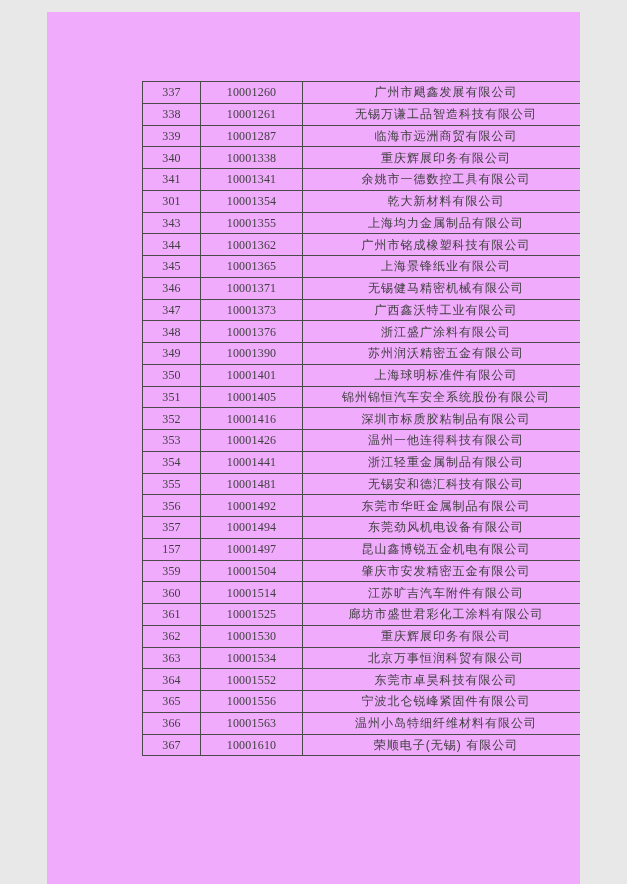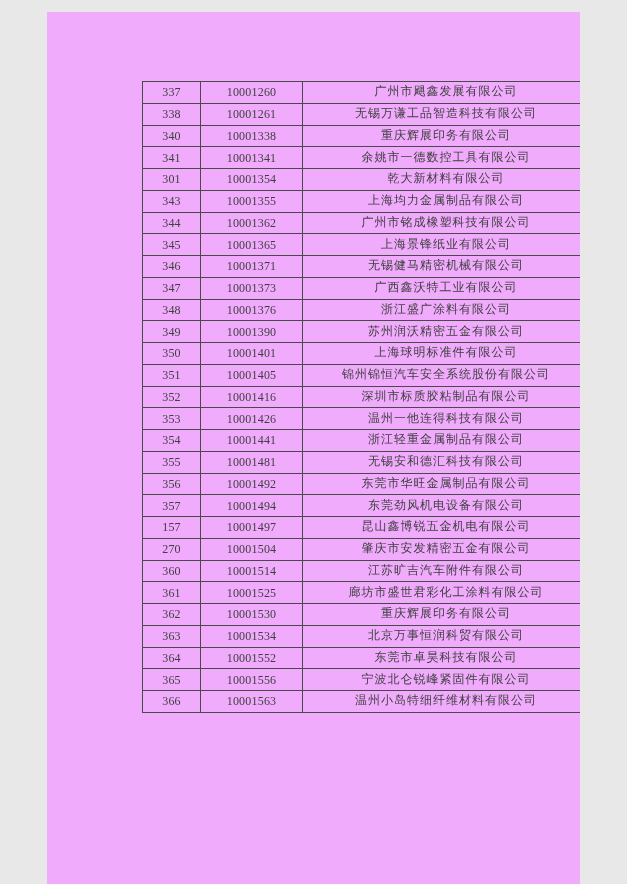--- a/index.html
+++ b/index.html
@@ -37,21 +37,21 @@
     color: #3f3f3f;
     line-height: 1;
     white-space: nowrap;
     overflow: hidden;
   }
   td.cell-no, td.cell-id {
     font-family: "Liberation Serif", serif;
     letter-spacing: 0.2px;
   }
   td.cell-name {
-    font-family: Liberation Mono, monospace;
+    font-family: Liberation Sans, sans-serif;
     letter-spacing: 1px;
   }
 </style>
 </head>
 <body>
 
 <div class="page">
   <table class="doc-table">
     <colgroup>
       <col class="c-no">
@@ -63,20 +63,25 @@
           <td class="cell-no">337</td>
           <td class="cell-id">10001260</td>
           <td class="cell-name">广州市飓鑫发展有限公司</td>
         </tr>
         <tr>
           <td class="cell-no">338</td>
           <td class="cell-id">10001261</td>
           <td class="cell-name">无锡万谦工品智造科技有限公司</td>
         </tr>
         <tr>
+          <td class="cell-no">339</td>
+          <td class="cell-id">10001287</td>
+          <td class="cell-name">临海市远洲商贸有限公司</td>
+        </tr>
+        <tr>
           <td class="cell-no">340</td>
           <td class="cell-id">10001338</td>
           <td class="cell-name">重庆辉展印务有限公司</td>
         </tr>
         <tr>
           <td class="cell-no">341</td>
           <td class="cell-id">10001341</td>
           <td class="cell-name">余姚市一德数控工具有限公司</td>
         </tr>
         <tr>
@@ -158,21 +163,21 @@
           <td class="cell-no">357</td>
           <td class="cell-id">10001494</td>
           <td class="cell-name">东莞劲风机电设备有限公司</td>
         </tr>
         <tr>
           <td class="cell-no">157</td>
           <td class="cell-id">10001497</td>
           <td class="cell-name">昆山鑫博锐五金机电有限公司</td>
         </tr>
         <tr>
-          <td class="cell-no">270</td>
+          <td class="cell-no">359</td>
           <td class="cell-id">10001504</td>
           <td class="cell-name">肇庆市安发精密五金有限公司</td>
         </tr>
         <tr>
           <td class="cell-no">360</td>
           <td class="cell-id">10001514</td>
           <td class="cell-name">江苏旷吉汽车附件有限公司</td>
         </tr>
         <tr>
           <td class="cell-no">361</td>
@@ -196,16 +201,21 @@
         </tr>
         <tr>
           <td class="cell-no">365</td>
           <td class="cell-id">10001556</td>
           <td class="cell-name">宁波北仑锐峰紧固件有限公司</td>
         </tr>
         <tr>
           <td class="cell-no">366</td>
           <td class="cell-id">10001563</td>
           <td class="cell-name">温州小岛特细纤维材料有限公司</td>
+        </tr>
+        <tr>
+          <td class="cell-no">367</td>
+          <td class="cell-id">10001610</td>
+          <td class="cell-name">荣顺电子(无锡) 有限公司</td>
         </tr>
       </tbody>
   </table>
 </div>
 
 </body></html>

